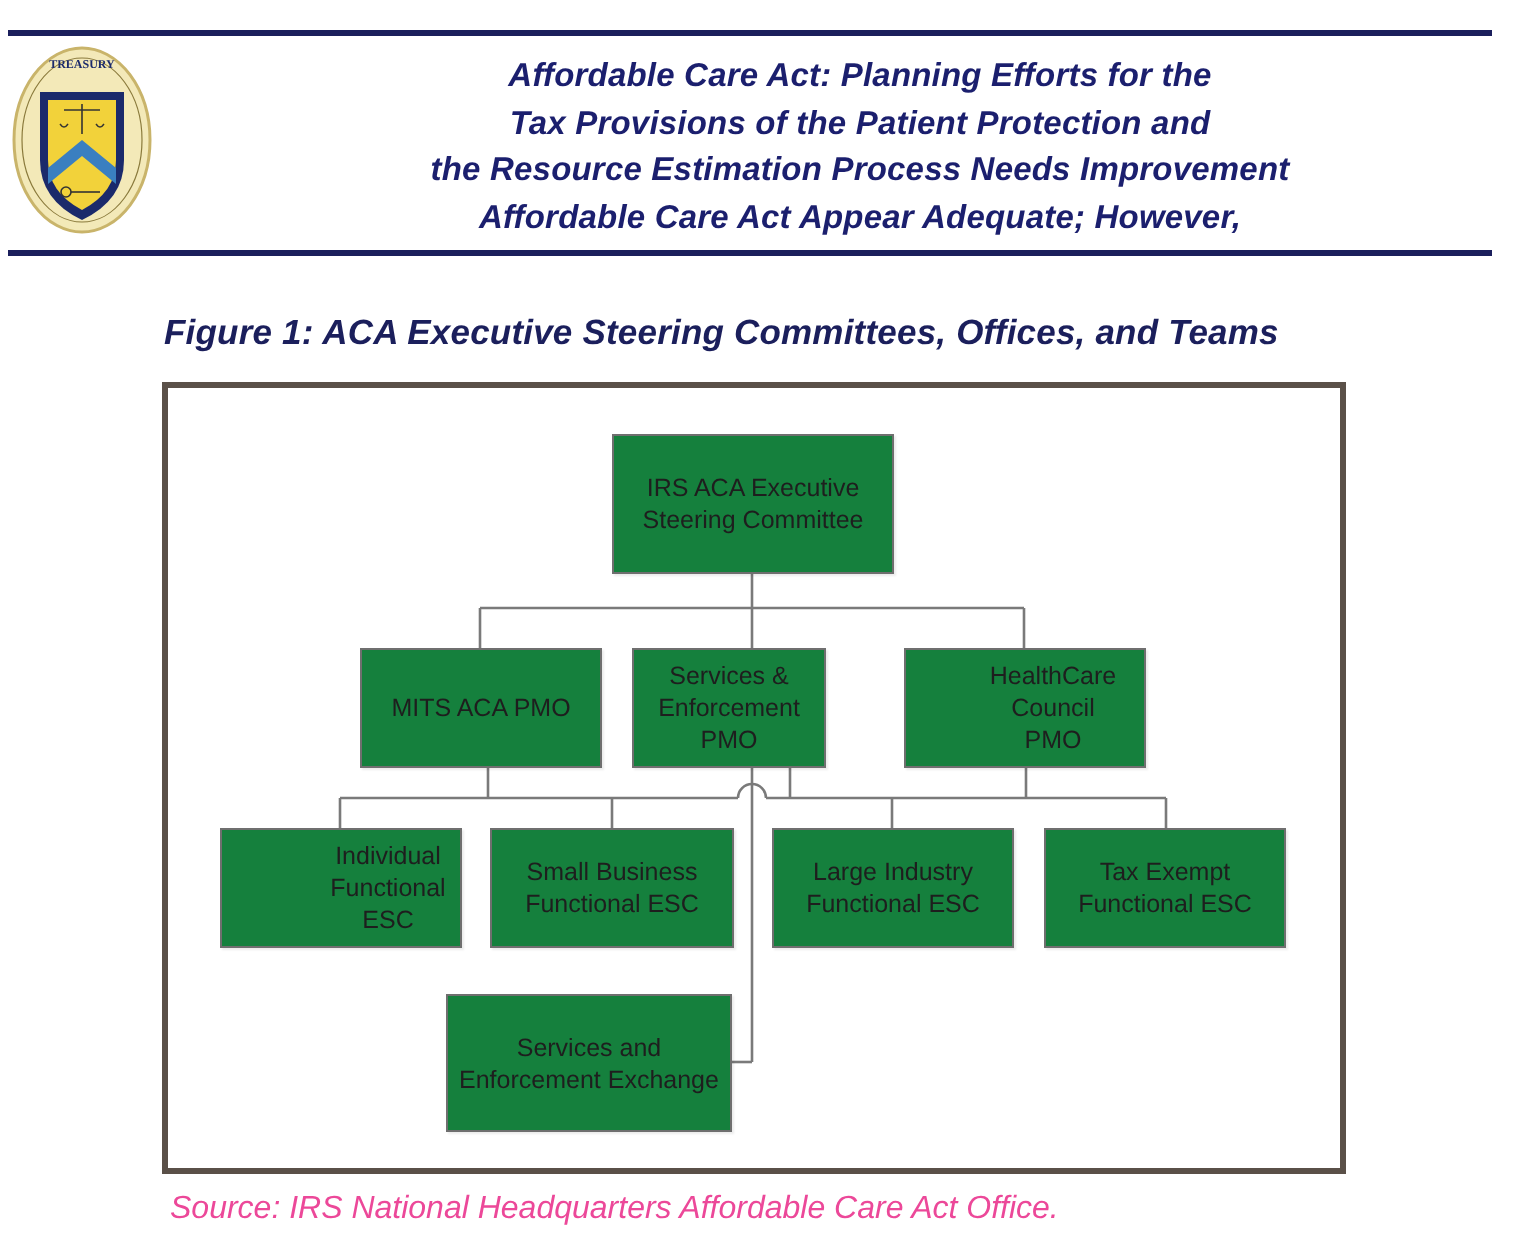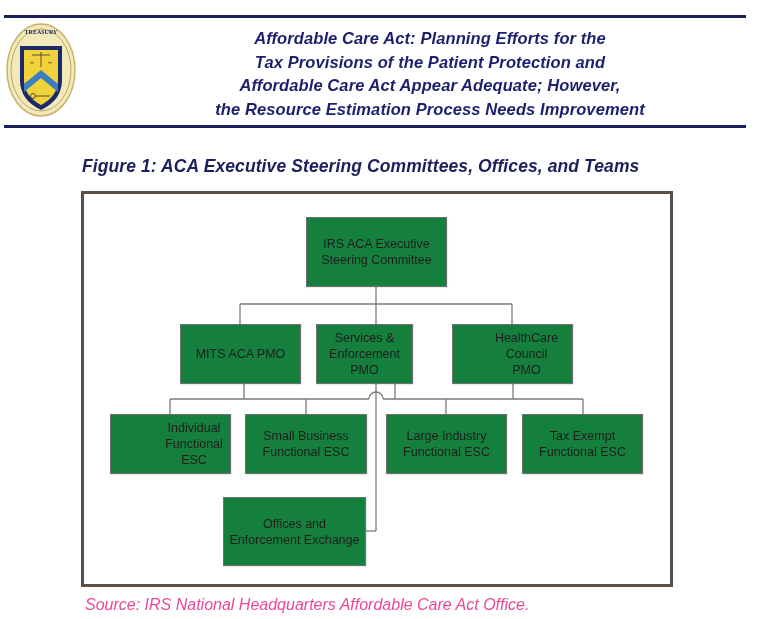--- a/index.html
+++ b/index.html
@@ -30,22 +30,22 @@
   <path d="M24 40 Q26 43 28 40" fill="none" stroke="#333" stroke-width="0.7"></path>
   <path d="M42 40 Q44 43 46 40" fill="none" stroke="#333" stroke-width="0.7"></path>
   <circle cx="27" cy="74" r="2.5" fill="none" stroke="#333" stroke-width="0.8"></circle>
   <line x1="29.5" y1="74" x2="44" y2="74" stroke="#333" stroke-width="0.8"></line>
   <text x="35" y="12" font-size="6" text-anchor="middle" fill="#1b2a6b" font-family="Liberation Serif, serif" font-weight="bold">TREASURY</text>
 </svg>
 
 <div class="header-title">
   <div>Affordable Care Act:  Planning Efforts for the</div>
   <div>Tax Provisions of the Patient Protection and</div>
+  <div>the Resource Estimation Process Needs Improvement</div>
   <div>Affordable Care Act Appear Adequate; However,</div>
-  <div>the Resource Estimation Process Needs Improvement</div>
 </div>
 
 <div class="fig-title">Figure 1:  ACA Executive Steering Committees, Offices, and Teams</div>
 
 <div class="frame"></div>
 
 <svg class="lines" width="768" height="619">
   <g stroke="#7a7a7a" stroke-width="1.3" fill="none">
 
     <line x1="376" y1="287" x2="376" y2="304"></line>
@@ -117,18 +117,18 @@
 </div>
 <div class="box" style="left:522px;top:414px;width:121px;height:60px;">
   <div>
       <div>Tax Exempt</div>
       <div>Functional ESC</div>
     </div>
 </div>
 
 <div class="box" style="left:223px;top:497px;width:143px;height:69px;">
   <div>
-      <div>Offices and</div>
+      <div>Services and</div>
       <div>Enforcement Exchange</div>
     </div>
 </div>
 
 <div class="source">Source:  IRS National Headquarters Affordable Care Act Office.</div>
 
 </body></html>

